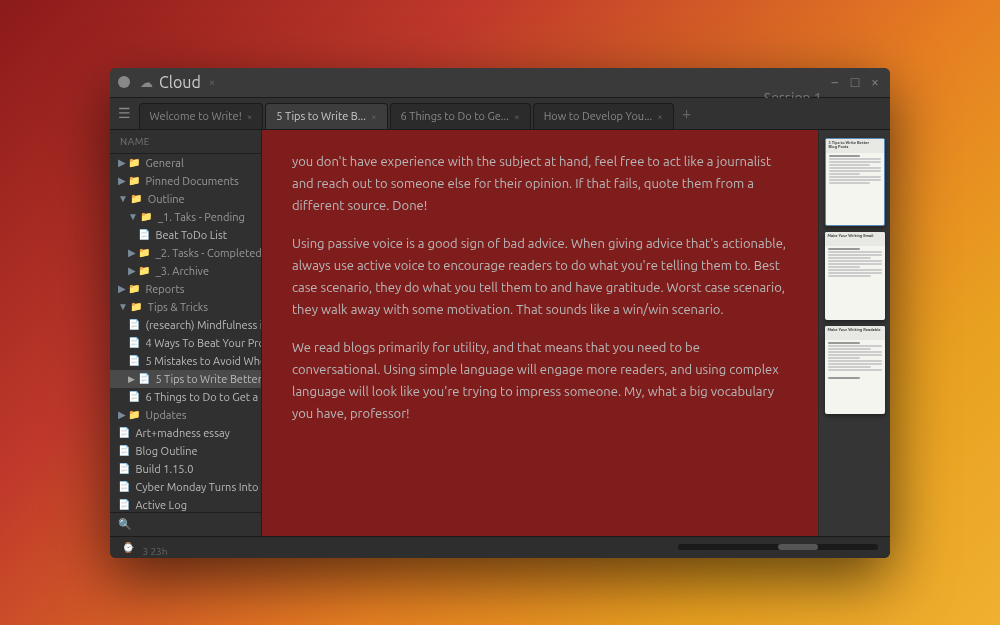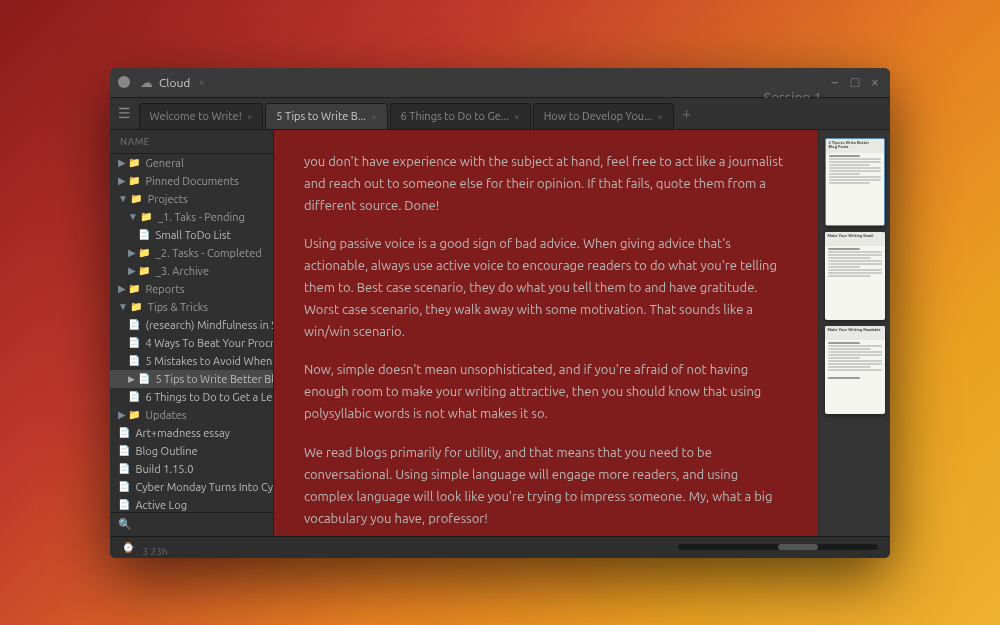--- a/index.html
+++ b/index.html
@@ -39,21 +39,21 @@
       display: flex;
       align-items: center;
       gap: 6px;
     }
     .cloud-icon {
       color: #888;
       font-size: 13px;
     }
     .app-title {
       color: #ccc;
-      font-size: 12px;
+      font-size: 16px;
     }
     .title-bar-close {
       width: 12px;
       height: 12px;
       border-radius: 50%;
       background: #888;
       cursor: pointer;
       margin-right: 4px;
     }
     .title-bar-spacer { flex: 1; }
@@ -124,21 +124,21 @@
 
     
     .main-content {
       display: flex;
       flex: 1;
       overflow: hidden;
     }
 
     
     .sidebar {
-      width: 164px;
+      width: 152px;
       background: #303030;
       flex-shrink: 0;
       display: flex;
       flex-direction: column;
       overflow: hidden;
       border-right: 1px solid #1e1e1e;
     }
     .sidebar-header {
       padding: 6px 10px;
       font-size: 10px;
@@ -369,29 +369,29 @@
         <div class="sidebar-item">
           <span class="sidebar-icon folder-icon">▶ 📁</span>
           <span>General</span>
         </div>
         <div class="sidebar-item">
           <span class="sidebar-icon folder-icon">▶ 📁</span>
           <span>Pinned Documents</span>
         </div>
         <div class="sidebar-item">
           <span class="sidebar-icon folder-icon">▼ 📁</span>
-          <span>Projects</span>
+          <span>Outline</span>
         </div>
         <div class="sidebar-item indent-1">
           <span class="sidebar-icon folder-icon">▼ 📁</span>
           <span>_1. Taks - Pending</span>
         </div>
         <div class="sidebar-item indent-2 file">
           <span class="sidebar-icon file-icon">📄</span>
-          <span>Small ToDo List</span>
+          <span>Beat ToDo List</span>
         </div>
         <div class="sidebar-item indent-1">
           <span class="sidebar-icon folder-icon">▶ 📁</span>
           <span>_2. Tasks - Completed</span>
         </div>
         <div class="sidebar-item indent-1">
           <span class="sidebar-icon folder-icon">▶ 📁</span>
           <span>_3. Archive</span>
         </div>
         <div class="sidebar-item">
@@ -468,25 +468,20 @@
 
         <p class="editor-paragraph">
           Using passive voice is a good sign of bad advice. When giving advice
           that's actionable, always use active voice to encourage readers to do
           what you're telling them to. Best case scenario, they do what you tell
           them to and have gratitude. Worst case scenario, they walk away with
           some motivation. That sounds like a win/win scenario.
         </p>
 
 
-        <p class="editor-paragraph">
-          Now, simple doesn't mean unsophisticated, and if you're afraid of not
-          having enough room to make your writing attractive, then you should
-          know that using polysyllabic words is not what makes it so.
-        </p>
 
         <p class="editor-paragraph">
           We read blogs primarily for utility, and that means that you need to
           be conversational. Using simple language will engage more readers,
           and using complex language will look like you're trying to impress
           someone. My, what a big vocabulary you have, professor!
         </p>
 
       </div>
 

